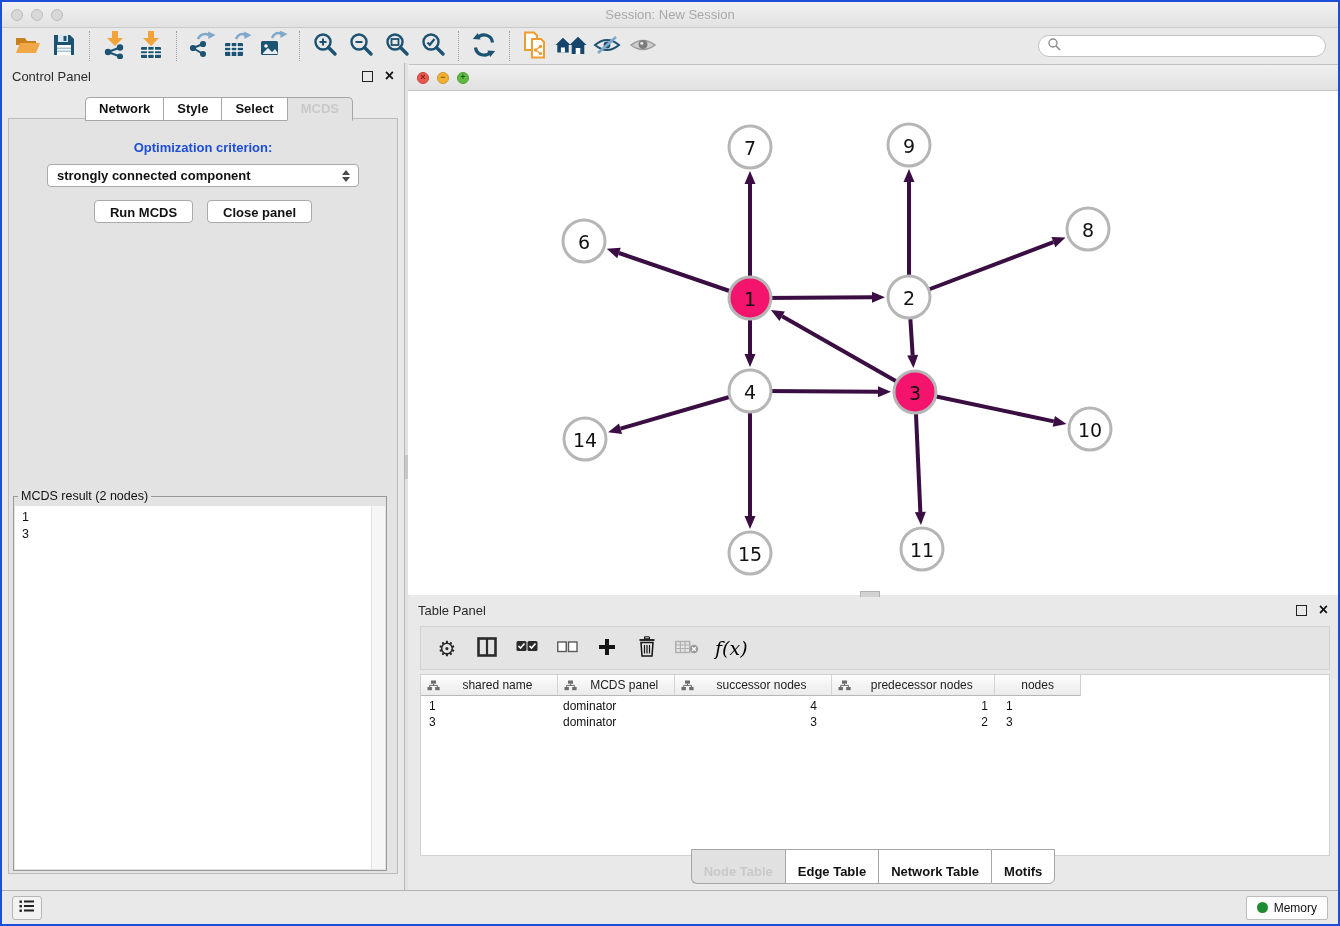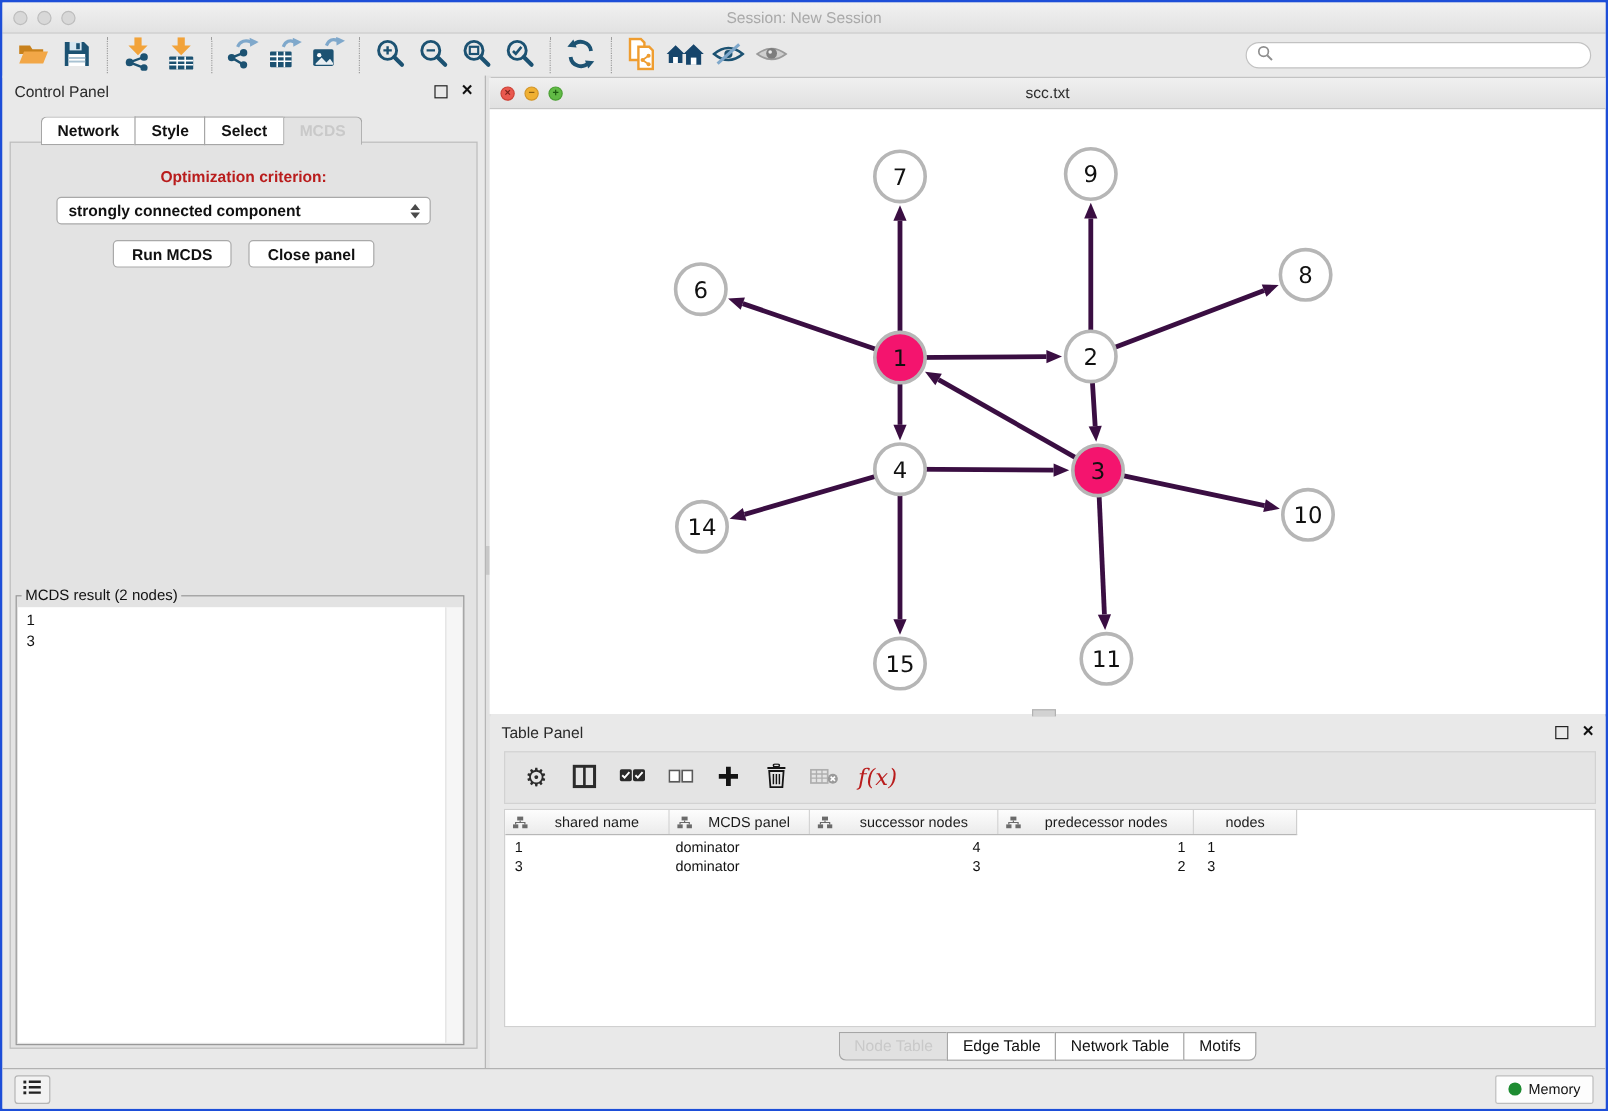--- a/index.html
+++ b/index.html
@@ -27,28 +27,28 @@
                 display:flex;align-items:center;padding:0 8px;gap:5px;margin-right:4px;box-sizing:border-box;}
   .search-input{border:none;outline:none;flex:1;font-size:12px;background:transparent;font-family:inherit;}
   
   .main{position:absolute;top:61px;left:0;right:0;bottom:34px;}
   
   .control-panel{position:absolute;left:0;top:0;bottom:0;width:402px;background:#e9e9e9;}
   .panel-header{height:26px;display:flex;align-items:center;padding:0 10px;font-size:13px;color:#2a2a2a;}
   .ph-actions{margin-left:auto;display:flex;gap:12px;align-items:center;}
   .float-icon{width:9px;height:9px;border:1.5px solid #222;display:inline-block;}
   .close-icon{font-size:16px;font-weight:900;color:#111;line-height:1;cursor:default;}
-  .cp-tabs{position:absolute;top:34px;left:0;right:0;display:flex;z-index:2;padding-left:32px;}
+  .cp-tabs{position:absolute;top:34px;left:0;right:0;display:flex;justify-content:center;z-index:2;padding-left:32px;}
   .cp-tab{font-size:13px;font-weight:bold;padding:3px 13px 4px;background:#fff;border:1px solid #a6a6a6;
           border-right:none;color:#111;}
   .cp-tab:first-child{border-radius:5px 0 0 0;}
   .cp-tab:last-child{border-right:1px solid #a6a6a6;border-radius:0 5px 0 0;}
   .cp-tab.selected{background:#e3e3e3;color:#c9c9c9;border-bottom-color:#e3e3e3;}
   .cp-content{position:absolute;left:6px;right:6px;top:55px;bottom:16px;border:1px solid #bcbcbc;background:#e3e3e3;}
-  .opt-label{margin-top:21px;text-align:center;font-size:13px;font-weight:bold;color:#b91c1c;}
+  .opt-label{margin-top:21px;text-align:center;font-size:13px;font-weight:bold;color:#1d4ed8;}
   .dropdown{margin:9px auto 0;width:312px;height:23px;background:#fff;border:1px solid #a9a9a9;border-radius:4px;
             display:flex;align-items:center;font-size:13px;font-weight:bold;padding:0 4px 0 9px;box-sizing:border-box;color:#111;}
   .dd-value{flex:1;}
   .dd-stepper{display:flex;flex-direction:column;gap:2px;align-items:center;padding:0 4px;}
   .dd-up{width:0;height:0;border-left:4px solid transparent;border-right:4px solid transparent;border-bottom:5px solid #4a4a4a;}
   .dd-down{width:0;height:0;border-left:4px solid transparent;border-right:4px solid transparent;border-top:5px solid #4a4a4a;}
   .cp-buttons{display:flex;justify-content:center;gap:14px;margin-top:13px;}
   .cp-btn{height:23px;padding:4px 15px;font-size:13px;font-weight:bold;background:#fff;border:1px solid #a9a9a9;
           border-radius:4px;color:#111;font-family:inherit;}
   .result-box{position:absolute;left:4px;right:10px;top:377px;bottom:2px;border:1px solid #989898;}
@@ -67,37 +67,37 @@
   .net-title{position:absolute;left:0;right:0;text-align:center;font-size:13px;color:#2e2e2e;}
   .net-canvas{position:absolute;top:26px;left:0;right:0;bottom:0;}
   .net-canvas svg{display:block;font-family:"DejaVu Sans","Liberation Sans",sans-serif;}
   .grip-h{position:absolute;left:452px;bottom:-3px;width:18px;height:5px;background:#d2d2d2;border:1px solid #b2b2b2;}
   
   .table-panel{position:absolute;left:0;top:534px;right:0;bottom:0;background:#e9e9e9;}
   .tp-toolbar{margin:3px 8px 0 12px;height:42px;background:#e4e4e4;border:1px solid #d2d2d2;
               display:flex;align-items:center;padding:0 14px;gap:16px;}
   .tp-icon{display:flex;align-items:center;justify-content:center;min-width:24px;height:26px;background:none;border:none;padding:0;}
   .gear-glyph{font-size:21px;color:#2b2b2b;line-height:1;}
-  .fx-glyph{font-family:"DejaVu Serif","Liberation Serif",serif;font-style:italic;font-size:19px;color:#b91c1c;text-align:center;}
+  .fx-glyph{font-family:"DejaVu Serif","Liberation Serif",serif;font-style:italic;font-size:19px;color:#000000;text-align:center;}
   .tp-table{margin:4px 8px 0 12px;background:#fff;border:1px solid #d0d0d0;height:180px;overflow:hidden;}
   .thead{display:flex;height:21px;background:linear-gradient(#fdfdfd,#ebebeb);border-bottom:1px solid #b7b7b7;
          width:660px;border-right:1px solid #cfcfcf;box-sizing:border-box;}
   .th{display:flex;align-items:center;font-size:12px;color:#1c1c1c;border-right:1px solid #d4d4d4;
       box-sizing:border-box;padding:0 2px;}
   .th:last-child{border-right:none;}
   .th .lbl{flex:1;text-align:center;}
   .th svg{margin-left:4px;flex:none;}
   .tbody{padding-top:2px;}
   .tr{display:flex;height:16px;font-size:12px;color:#111;align-items:center;}
   .td{box-sizing:border-box;white-space:nowrap;overflow:hidden;}
   .cw0{width:137px}.cw1{width:117px}.cw2{width:158px}.cw3{width:163px}.cw4{width:85px}
   .c0{padding-left:8px}.c1{padding-left:5px}.c2{text-align:right;padding-right:16px}
   .c3{text-align:right;padding-right:8px}.c4{padding-left:10px}
   .tp-tabs{position:absolute;left:0;right:0;bottom:6px;display:flex;justify-content:center;}
-  .tp-tab{font-size:13px;font-weight:normal;padding:3px 12px 4px;background:#fff;border:1px solid #a6a6a6;
+  .tp-tab{font-size:13px;font-weight:bold;padding:14px 12px 4px;background:#fff;border:1px solid #a6a6a6;
           border-right:none;color:#111;}
   .tp-tab:first-child{border-radius:0 0 0 6px;}
   .tp-tab:last-child{border-right:1px solid #a6a6a6;border-radius:0 0 6px 0;}
   .tp-tab.selected{background:#e1e1e1;color:#c9c9c9;}
   
   .statusbar{position:absolute;left:0;right:0;bottom:0;height:34px;background:#e9e9e9;border-top:1px solid #b2b2b2;
              display:flex;align-items:center;padding:0 10px;box-sizing:border-box;}
   .sb-btn{width:30px;height:24px;background:#f3f3f3;border:1px solid #b5b5b5;border-radius:3px;
           display:flex;align-items:center;justify-content:center;padding:0;}
   .memory-btn{margin-left:auto;display:flex;align-items:center;gap:6px;height:24px;padding:0 10px;
@@ -313,21 +313,20 @@
 
     <div class="right">
 
       <div class="net-frame">
         <div class="net-titlebar">
           <div class="traffic">
             <span class="light red">×</span>
             <span class="light yellow">−</span>
             <span class="light green">+</span>
           </div>
-          <div class="net-title">scc.txt</div>
         </div>
         <div class="net-canvas">
           <svg width="930" height="504" viewBox="0 0 930 504">
               <line x1="342" y1="207" x2="342" y2="93" stroke="#3a0e42" stroke-width="4"></line>
               <polygon points="342,80 347.5,93 336.5,93" fill="#3a0e42"></polygon>
               <line x1="342" y1="207" x2="210.9944526872018" y2="162.01616748897894" stroke="#3a0e42" stroke-width="4"></line>
               <polygon points="198.6991044457525,157.79427080366202 212.78063974637433,156.8142893868273 209.20826562802927,167.21804559113056" fill="#3a0e42"></polygon>
               <line x1="342" y1="207" x2="464.00073175314213" y2="206.2326998002947" stroke="#3a0e42" stroke-width="4"></line>
               <polygon points="477.0004746506868,206.15094041100198 464.03532226399676,211.732591026179 463.9661412422875,200.73280857441043" fill="#3a0e42"></polygon>
               <line x1="342" y1="207" x2="342" y2="263" stroke="#3a0e42" stroke-width="4"></line>

